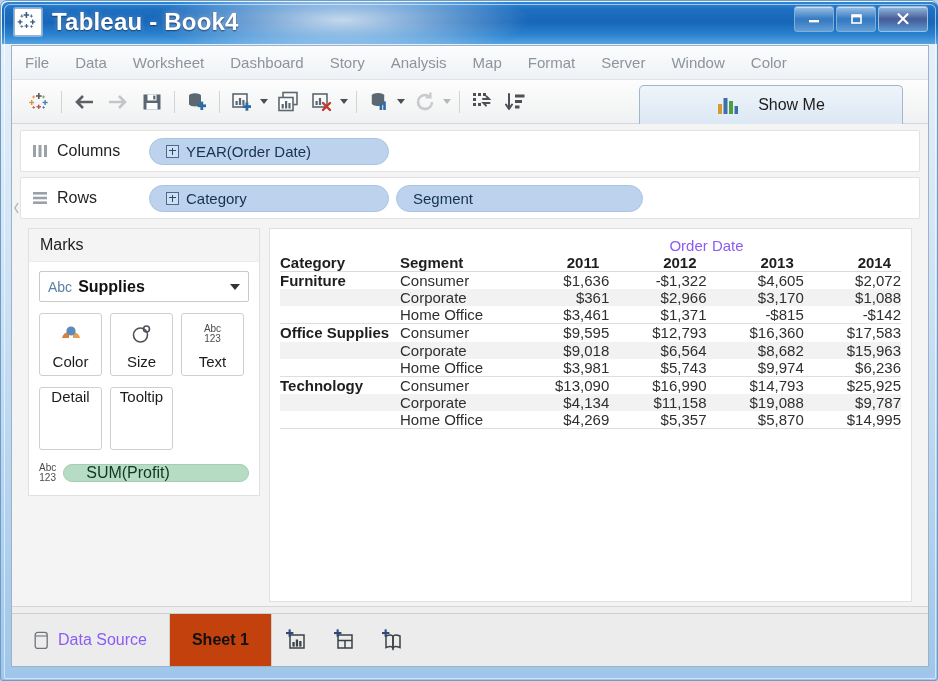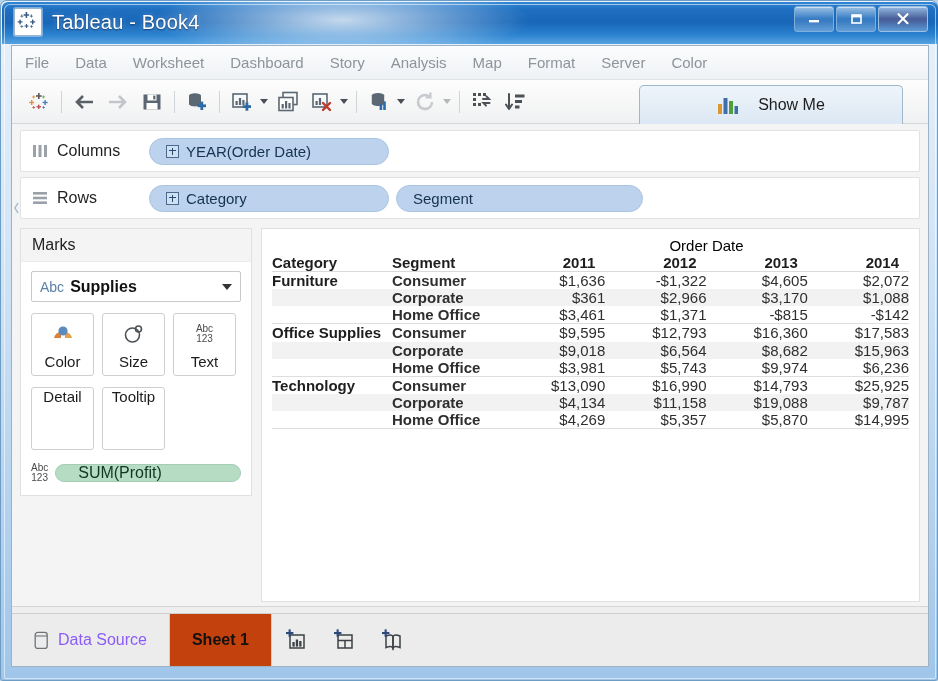--- a/index.html
+++ b/index.html
@@ -36,21 +36,21 @@
     pointer-events:none;
   }
   #title-inner{
     position:absolute;left:12px;top:6px;display:flex;align-items:center;gap:10px;
   }
   #app-icon{
     width:26px;height:26px;background:#fff;border:1px solid #9ab4cc;border-radius:2px;
     position:relative;box-shadow:0 0 0 1px rgba(255,255,255,.4);
   }
   #title-text{
-    font-size:20px;color:#ffffff;font-weight:400;
+    font-size:24px;color:#ffffff;font-weight:700;
     text-shadow:0 1px 2px rgba(0,40,90,.85),0 0 5px rgba(255,255,255,.35);
     letter-spacing:.2px;
   }
   #win-buttons{position:absolute;right:10px;top:4px;display:flex;gap:2px;}
   .wbtn{
     width:38px;height:24px;border:1px solid #7fb0dc;border-radius:3px;
     background:linear-gradient(180deg,rgba(255,255,255,.55),rgba(255,255,255,.12) 50%,rgba(255,255,255,.28));
     display:flex;align-items:center;justify-content:center;
     color:#ffffff;font-size:14px;
     box-shadow:inset 0 1px 0 rgba(255,255,255,.5);
@@ -115,21 +115,21 @@
   }
   .pill.w1{width:240px;}
   .pill.w2{width:247px;}
   .plusbox{
     width:11px;height:11px;border:1px solid #4a6b8f;position:relative;flex:none;background:#cfe0f3;
   }
   .plusbox:before,.plusbox:after{content:"";position:absolute;background:#2c4a6b;}
   .plusbox:before{left:2px;top:4.5px;width:7px;height:1px;}
   .plusbox:after{top:2px;left:4.5px;height:7px;width:1px;}
   
-  #main{display:flex;padding:0 8px;box-sizing:border-box;height:374px;border-radius:14px;}
+  #main{display:flex;padding:0 16px;box-sizing:border-box;height:374px;border-radius:14px;}
   
   #marks{
     width:232px;background:#ffffff;border:1px solid #e0e0e0;box-sizing:border-box;
     display:flex;flex-direction:column;align-self:flex-start;
   }
   #marks-title{
     font-size:16px;color:#222;padding:7px 0 7px 11px;background:#f4f4f4;border-bottom:1px solid #ececec;
   }
   #marks-body{padding:9px 10px 12px 10px;}
   #mark-type{
@@ -155,32 +155,32 @@
     font-size:16px;color:#123622;
   }
   
   #view{
     flex:1;margin-left:9px;background:#ffffff;border:1px solid #e0e0e0;box-sizing:border-box;
     padding:8px 10px 0 10px;position:relative;
   }
   table.crosstab{border-collapse:collapse;width:100%;font-size:15px;color:#2b2b2b;}
   table.crosstab td,table.crosstab th{padding:0;}
   .grp-head{
-    text-align:center;font-weight:normal;color:#000000;font-size:15px;
+    text-align:center;font-weight:normal;color:#8b5cf6;font-size:15px;
     padding-bottom:4px;
   }
   .colhead{
     font-weight:bold;color:#1e1e1e;font-size:15px;padding:2px 0 6px 0;text-align:right;
     border-bottom:1px solid #d9d9d9;
   }
   .colhead.lft{text-align:left;}
   .cat-cell{
     font-weight:bold;color:#1e1e1e;vertical-align:top;padding:6px 0 0 0;width:120px;line-height:1.15;
   }
-  .seg-cell{color:#2f2f2f;padding:7px 0;width:112px;font-weight:bold;}
+  .seg-cell{color:#2f2f2f;padding:7px 0;width:112px;}
   .num{text-align:right;padding:7px 10px 7px 0;color:#2f2f2f;white-space:nowrap;}
   tr.alt td{background:#f2f2f2;}
   tr.grpend td{border-bottom:1px solid #dedede;}
   
   #bottom{
     position:absolute;left:0;bottom:0;width:100%;height:60px;background:#eeeeee;
     border-top:1px solid #d6d6d6;box-sizing:border-box;
   }
   #tabstrip{
     position:absolute;left:0;bottom:0;width:100%;height:52px;
@@ -256,20 +256,21 @@
     <div id="menubar">
       <div class="menu-item">File</div>
       <div class="menu-item">Data</div>
       <div class="menu-item">Worksheet</div>
       <div class="menu-item">Dashboard</div>
       <div class="menu-item">Story</div>
       <div class="menu-item">Analysis</div>
       <div class="menu-item">Map</div>
       <div class="menu-item">Format</div>
       <div class="menu-item">Server</div>
+      <div class="menu-item">Window</div>
       <div class="menu-item">Color</div>
     </div>
 
     <div id="toolbar">
 
       <div class="tb">
         <svg width="24" height="24" viewBox="0 0 24 24">
           <g>
             <rect x="11" y="3" width="1.6" height="6" fill="#5a5a5a"></rect>
               <rect x="9" y="5.2" width="5.6" height="1.6" fill="#5a5a5a"></rect>

